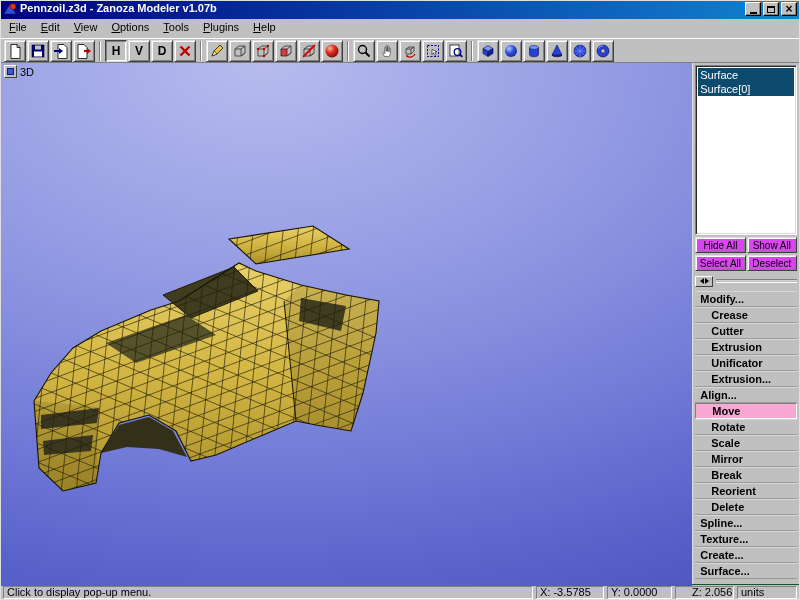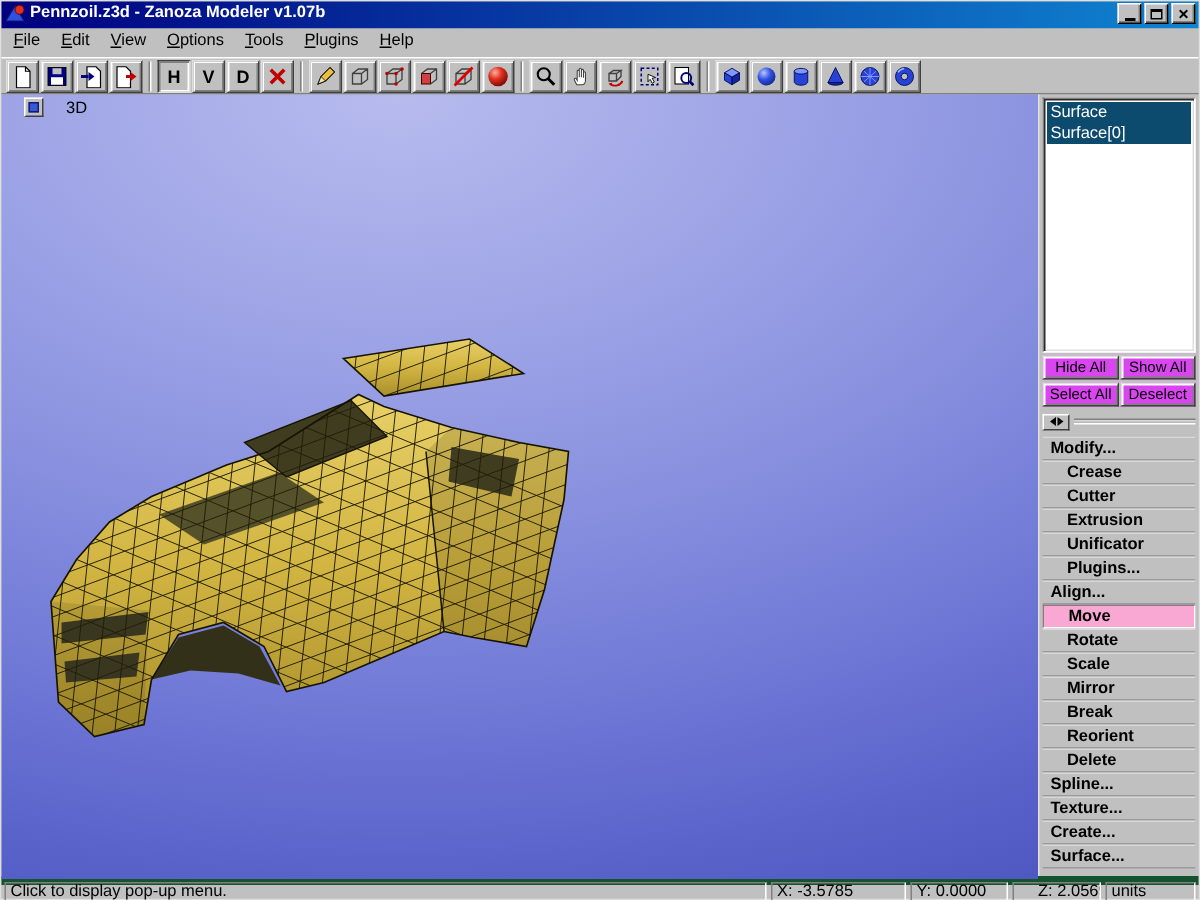--- a/index.html
+++ b/index.html
@@ -25,21 +25,21 @@
   .toolbar { height:25px; background:#c0c0c0; display:flex; align-items:center; padding:1px 3px; gap:1px; border-top:1px solid #fff; border-bottom:1px solid #808080; }
   .tb { width:22px; height:22px; background:#c0c0c0; border:1px solid; border-color:#dfdfdf #404040 #404040 #dfdfdf; box-shadow:inset 1px 1px 0 #fff, inset -1px -1px 0 #808080; display:flex; align-items:center; justify-content:center; padding:0; flex:0 0 auto; }
   .tb.pressed { border-color:#404040 #dfdfdf #dfdfdf #404040; box-shadow:inset 1px 1px 0 #808080, inset -1px -1px 0 #fff; }
   .tb-letter { font-weight:bold; font-size:12px; font-family:"Liberation Sans",sans-serif; }
   .tb-sep { width:2px; height:20px; margin:0 3px; border-left:1px solid #808080; border-right:1px solid #fff; flex:0 0 auto; }
 
   
   .main { flex:1; display:flex; min-height:0; }
   .viewport { position:relative; width:693px; height:523px;
     background: radial-gradient(140% 115% at 38% 0%, #b7bbee 0%, #a4aae8 20%, #8b93e0 45%, #7079d6 68%, #5a63ca 86%, #4d56c0 100%); }
-  .vp-label { position:absolute; top:2px; left:15px; display:flex; align-items:center; gap:15px; }
+  .vp-label { position:absolute; top:2px; left:3px; display:flex; align-items:center; gap:3px; }
   .vp-mini-btn { width:13px; height:13px; background:#c0c0c0; border:1px solid; border-color:#fff #404040 #404040 #fff; display:flex; align-items:center; justify-content:center; }
   .vp-mini-glyph { width:7px; height:7px; background:#3a57d8; border:1px solid #101c70; }
   .vp-label-text { color:#000; font-size:11px; }
   .car-svg { position:absolute; left:0; top:0; }
   #mesh line { stroke:#221f08; stroke-width:.65; }
 
   
   .side { width:107px; background:#c0c0c0; padding:2px; display:flex; flex-direction:column; border-left:1px solid #dfdfdf; }
   .listbox { height:170px; background:#fff; border:1px solid; border-color:#808080 #fff #fff #808080; box-shadow:inset 1px 1px 0 #2a2a2a, inset -1px -1px 0 #dfdfdf; padding:2px; overflow:hidden; }
   .list-item { height:14px; line-height:14px; padding-left:2px; white-space:nowrap; }
@@ -52,24 +52,24 @@
   .tri-r { width:0; height:0; border-top:3px solid transparent; border-bottom:3px solid transparent; border-left:4px solid #000; }
   .slider-track { flex:1; height:4px; border-top:1px solid #808080; border-bottom:1px solid #fff; background:linear-gradient(#dfdfdf,#b0b0b0); }
 
   .cmd-list { flex:1; margin-top:1px; overflow:hidden;font-weight:bold; }
   .cmd { height:16px; line-height:15px; border-top:1px solid #d8d8d8; border-bottom:1px solid #9a9a9a; white-space:nowrap; overflow:hidden; }
   .cmd.header { padding-left:5px; }
   .cmd.item { padding-left:16px; }
   .cmd.selected { border:1px solid; border-color:#808080 #fff #fff #808080; background:#f9a8d4; }
 
   
-  .statusbar { height:15px; background:#c0c0c0; border-top:6px solid #14532d; display:flex; align-items:center; gap:3px; padding:1px 2px; }
+  .statusbar { height:15px; background:#c0c0c0; border-top:1px solid #14532d; display:flex; align-items:center; gap:3px; padding:1px 2px; }
   .status-field { height:13px; line-height:11px; border:1px solid; border-color:#808080 #fff #fff #808080; padding:0 3px; white-space:nowrap; overflow:hidden; }
   .sf-msg { flex:1; }
-  .sf-x { width:90px; }
+  .sf-x { width:68px; }
   .sf-y { width:65px; }
   .sf-z { width:59px;padding-left:16px; }
   .sf-units { width:60px; }
 </style>
 </head>
 <body>
 
 <div class="window">
 
   <div class="titlebar">
@@ -417,21 +417,21 @@
         </span>
         <span class="slider-track"></span>
       </div>
 
       <div class="cmd-list">
         <div class="cmd header">Modify...</div>
         <div class="cmd item">Crease</div>
         <div class="cmd item">Cutter</div>
         <div class="cmd item">Extrusion</div>
         <div class="cmd item">Unificator</div>
-        <div class="cmd item">Plugins...</div>
+        <div class="cmd item">Extrusion...</div>
         <div class="cmd header">Align...</div>
         <div class="cmd item selected">Move</div>
         <div class="cmd item">Rotate</div>
         <div class="cmd item">Scale</div>
         <div class="cmd item">Mirror</div>
         <div class="cmd item">Break</div>
         <div class="cmd item">Reorient</div>
         <div class="cmd item">Delete</div>
         <div class="cmd header">Spline...</div>
         <div class="cmd header">Texture...</div>

